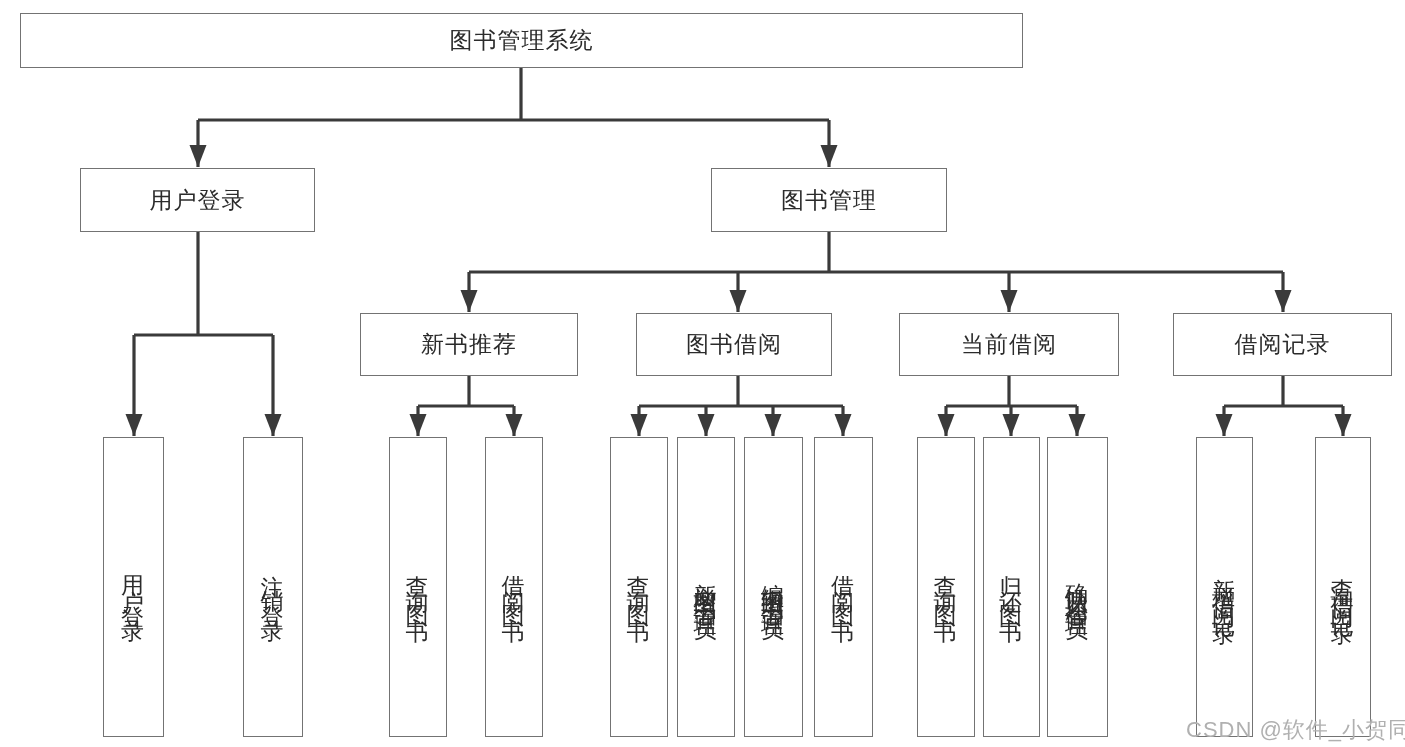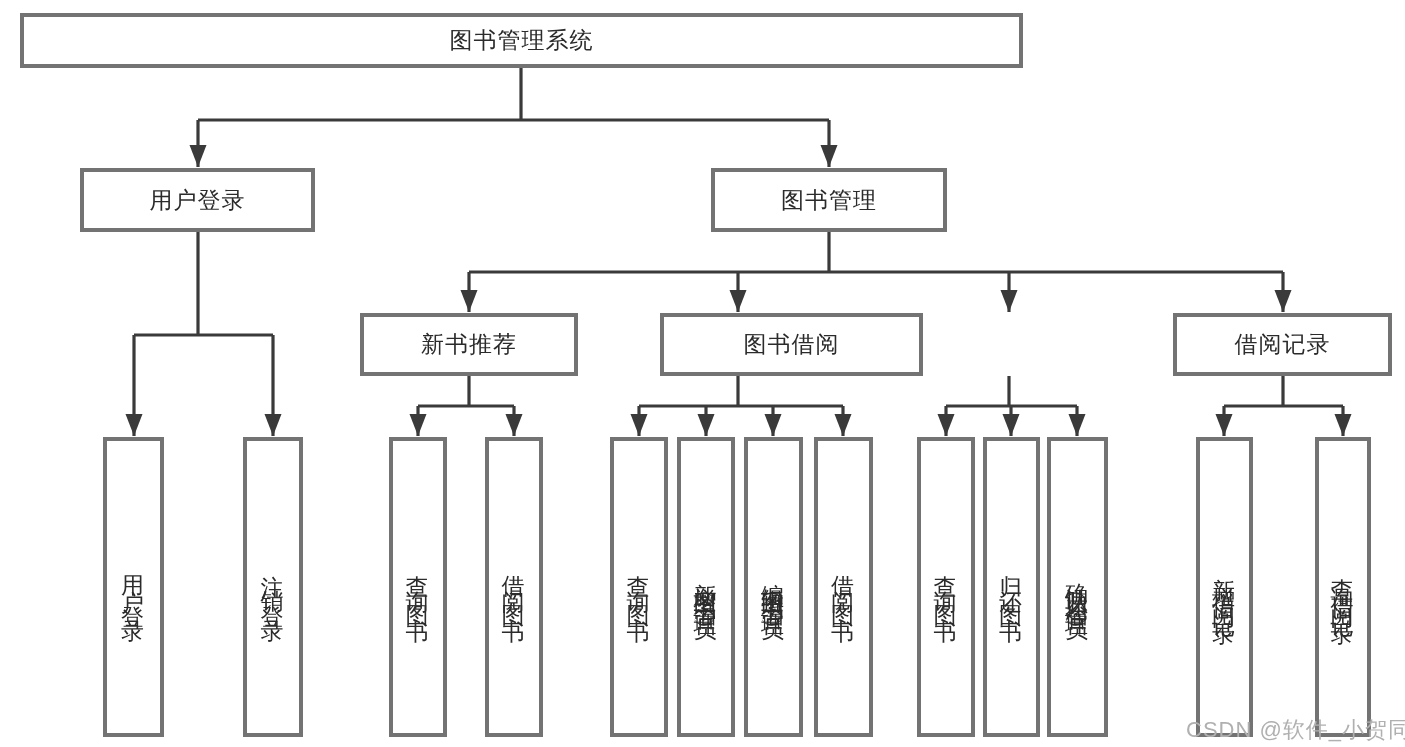--- a/index.html
+++ b/index.html
@@ -1,19 +1,19 @@
 <!DOCTYPE html>
 <html><head>
 <meta charset="utf-8">
 <style>
   html,body{margin:0;padding:0;background:#fff;}
   body{font-family:"Liberation Sans","DejaVu Sans",sans-serif;}
   .canvas{position:relative;width:1405px;height:747px;background:#ffffff;overflow:hidden;}
   .connectors{position:absolute;left:0;top:0;z-index:1;}
-  .node{position:absolute;box-sizing:border-box;background:#ffffff;border:4px solid #737373;
+  .node{position:absolute;box-sizing:border-box;background:#ffffff;border:1px solid #737373;
         display:flex;align-items:center;justify-content:center;color:#2b2b2b;z-index:2;}
   .hnode{font-size:23px;letter-spacing:1px;}
   .vnode{writing-mode:vertical-rl;font-size:23px;}
   .vnode span{display:block;}
   .ls-a{letter-spacing:15px;}   
   .ls-b{letter-spacing:9px;}    
   .ls-c{letter-spacing:5px;}    
   .watermark{position:absolute;z-index:3;font-size:22px;color:#b0b0b0;white-space:nowrap;
              letter-spacing:1px;}
 </style>
@@ -72,22 +72,25 @@
   <div class="node hnode" style="left:80px;top:168px;width:235px;height:64px;">
     <span>用户登录</span>
   </div>
   <div class="node hnode" style="left:711px;top:168px;width:236px;height:64px;align-items:center;">
     <span>图书管理</span>
   </div>
 
   <div class="node hnode" style="left:360px;top:313px;width:218px;height:63px;">
     <span>新书推荐</span>
   </div>
-  <div class="node hnode" style="left:660px;top:313px;width:263px;height:63px;">
+  <div class="node hnode" style="left:636px;top:313px;width:196px;height:63px;">
     <span>图书借阅</span>
+  </div>
+  <div class="node hnode" style="left:899px;top:313px;width:220px;height:63px;">
+    <span>当前借阅</span>
   </div>
   <div class="node hnode" style="left:1173px;top:313px;width:219px;height:63px;">
     <span>借阅记录</span>
   </div>
 
   <div class="node vnode" style="left:103px;top:437px;width:61px;height:300px;">
     <span class="ls-a">用户登录</span>
   </div>
   <div class="node vnode" style="left:243px;top:437px;width:60px;height:300px;">
     <span class="ls-a">注销登录</span>

